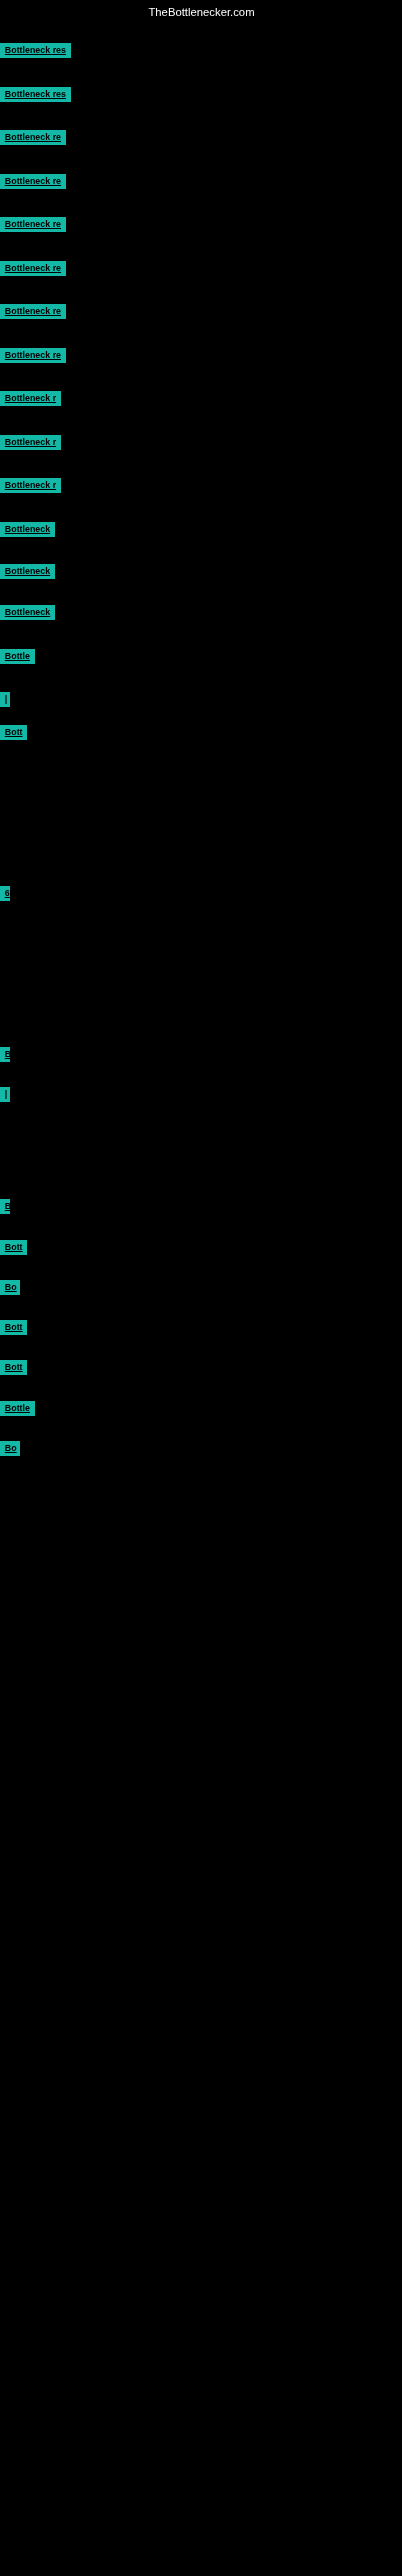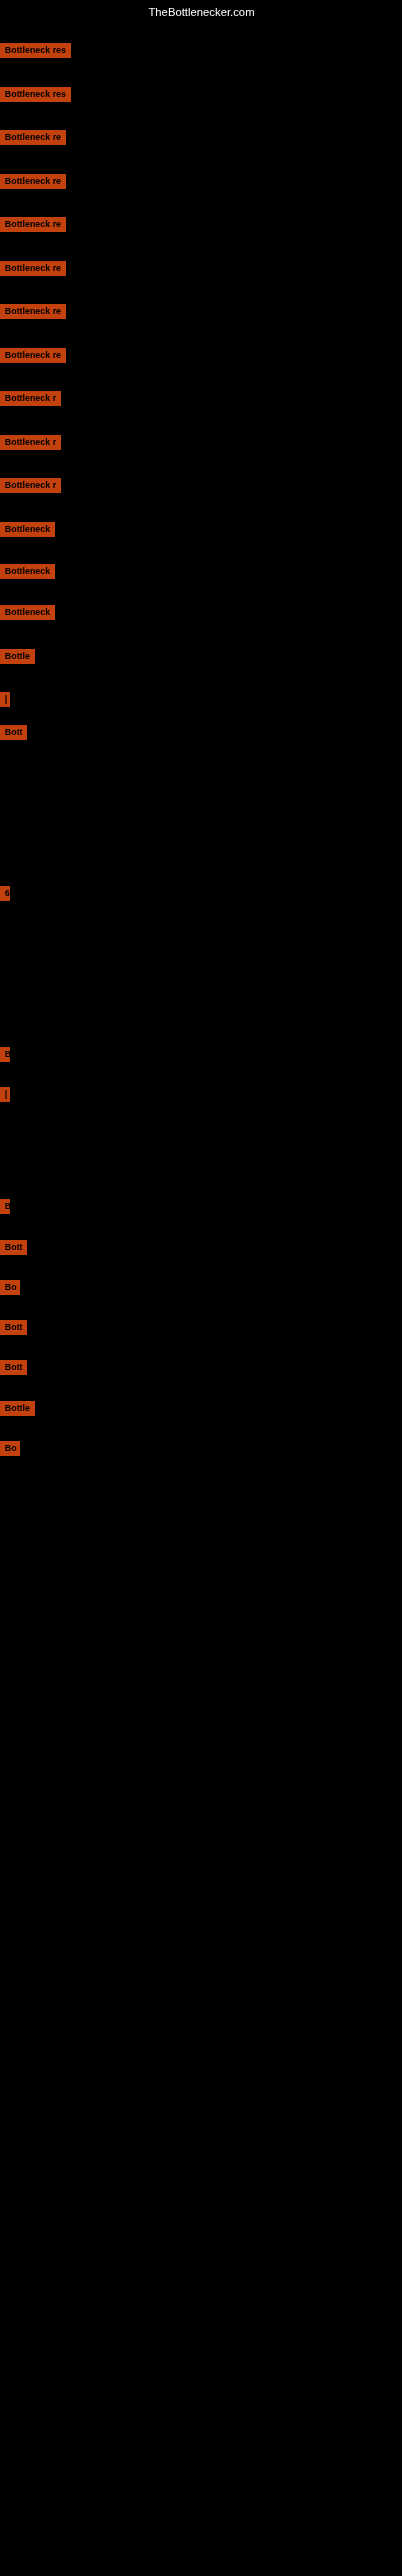--- a/index.html
+++ b/index.html
@@ -19,30 +19,31 @@
       color: #ffffff;
       font-size: 11.3px;
       text-align: center;
       padding: 6.4px 0 3.2px 0;
       position: absolute;
       top: 0;
       left: 0;
       right: 0;
     }
     .bottleneck-badge {
-      background-color: #c2410c;
+      background-color: #14b8a6;
       color: #000000;
       font-size: 8.9px;
       font-weight: bold;
       padding: 2.4px 4.8px;
       display: inline-block;
       position: absolute;
       left: 0;
       white-space: nowrap;
       overflow: hidden;
+      text-decoration: underline;
     }
   </style>
 </head>
 <body>
 
 <span class="site-title">TheBottlenecker.com</span>
 
 <div id="badges-container">
 <div class="bottleneck-badge" style="top: 43px; max-width: 102px;">Bottleneck res</div>
     <div class="bottleneck-badge" style="top: 87px; max-width: 93px;">Bottleneck res</div>

